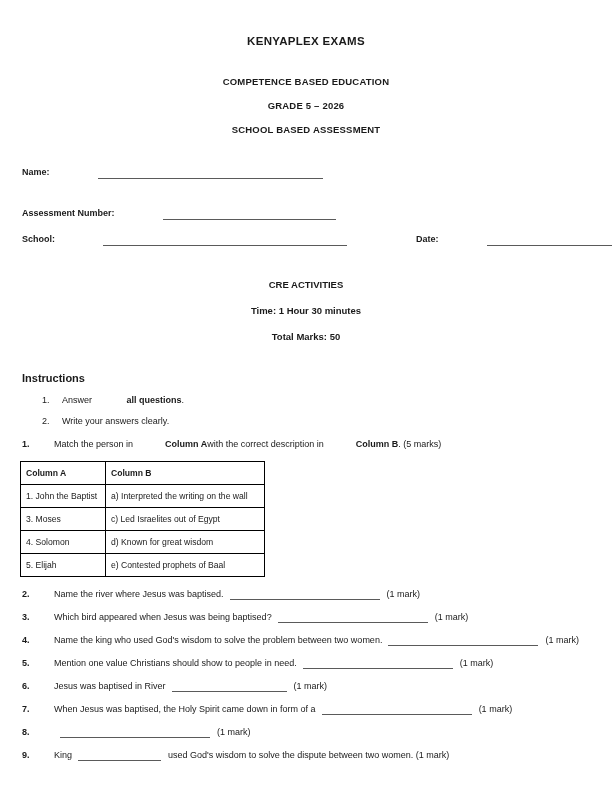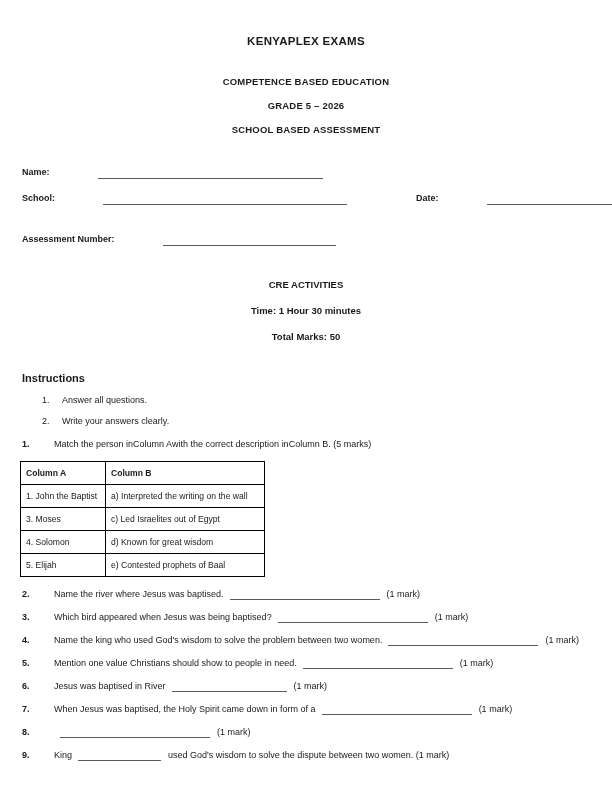--- a/index.html
+++ b/index.html
@@ -158,47 +158,47 @@
     padding: 4px 5px 5px 5px;
     text-align: left;
     vertical-align: middle;
     height: 13px;
     white-space: nowrap;
   }
   .match-table th { font-weight: bold; }
   .col-a { width: 74px; }
   .col-b { width: 148px; }
 
-  .bold-inline { font-weight: normal; }
+  .bold-inline { font-weight: bold; margin-left: 32px; }
 </style>
 </head>
 <body>
 
 <div class="page">
 
   <div class="exam-title">KENYAPLEX EXAMS</div>
 
   <div class="sub-head first">COMPETENCE BASED EDUCATION</div>
   <div class="sub-head gap">GRADE 5 – 2026</div>
   <div class="sub-head gap">SCHOOL BASED ASSESSMENT</div>
 
   <div class="info-block">
     <div class="info-row name">
       <span class="info-label">Name:</span>
       <span class="rule name-rule"></span>
+    </div>
+    <div class="info-row assess">
+      <span class="info-label">Assessment Number:</span>
+      <span class="rule assess-rule"></span>
     </div>
     <div class="info-row school">
       <span class="info-label">School:</span>
       <span class="rule school-rule"></span>
       <span class="date-label">Date:</span>
       <span class="rule date-rule"></span>
-    </div>
-    <div class="info-row assess">
-      <span class="info-label">Assessment Number:</span>
-      <span class="rule assess-rule"></span>
     </div>
   </div>
 
   <div class="subject s1">CRE ACTIVITIES</div>
   <div class="subject s2">Time: 1 Hour 30 minutes</div>
   <div class="subject s3">Total Marks: 50</div>
 
   <div class="instructions-wrap">
     <div class="instructions-title">Instructions</div>
 

